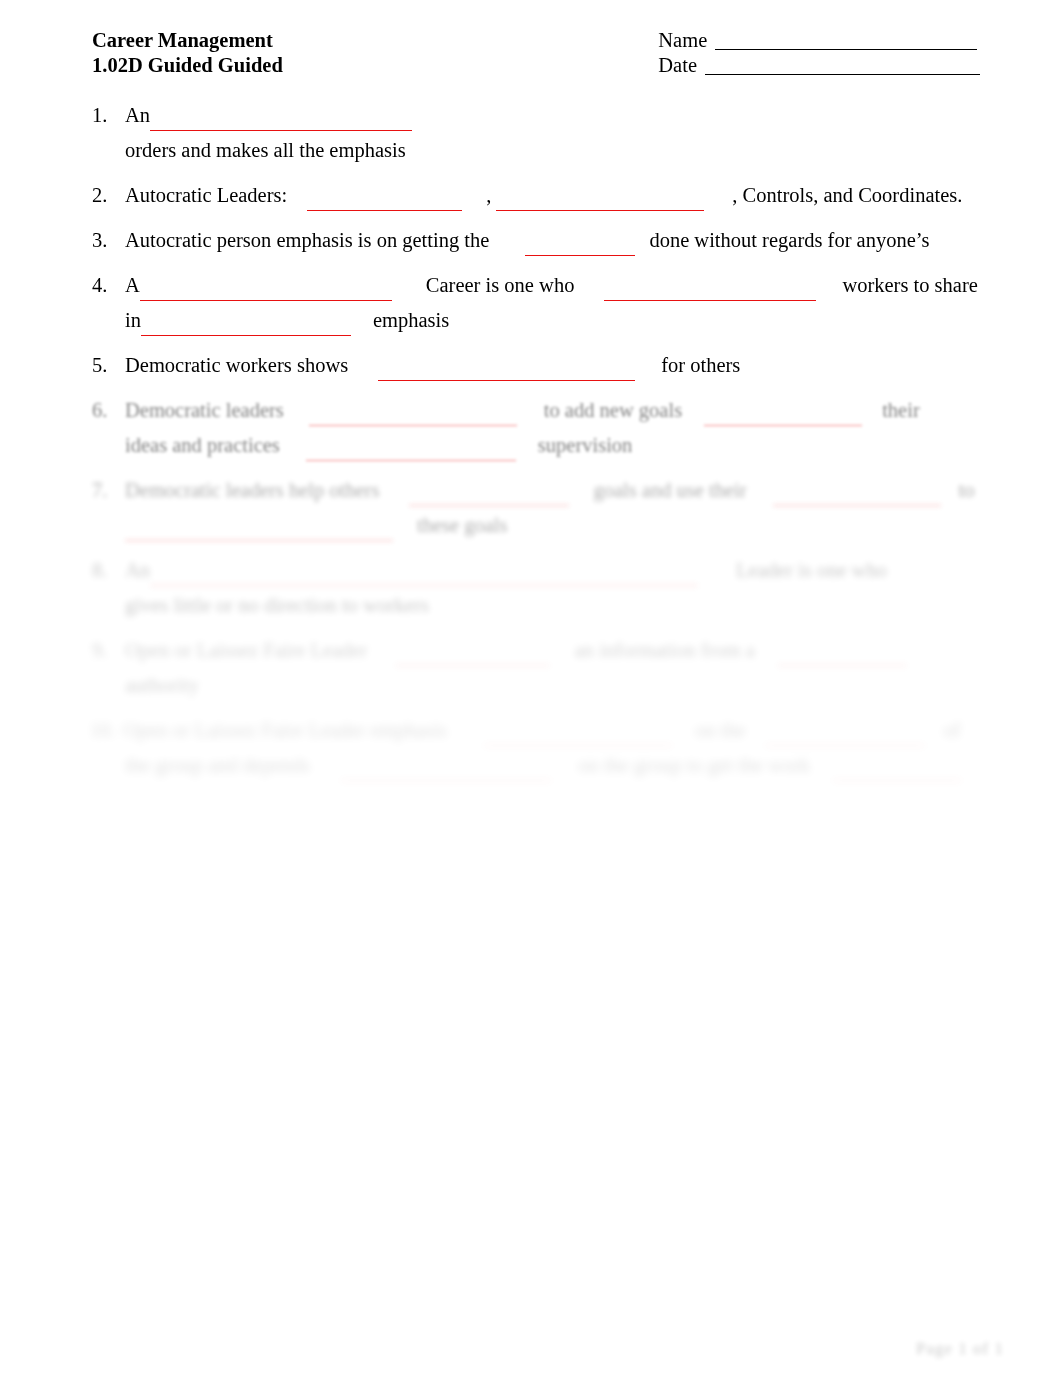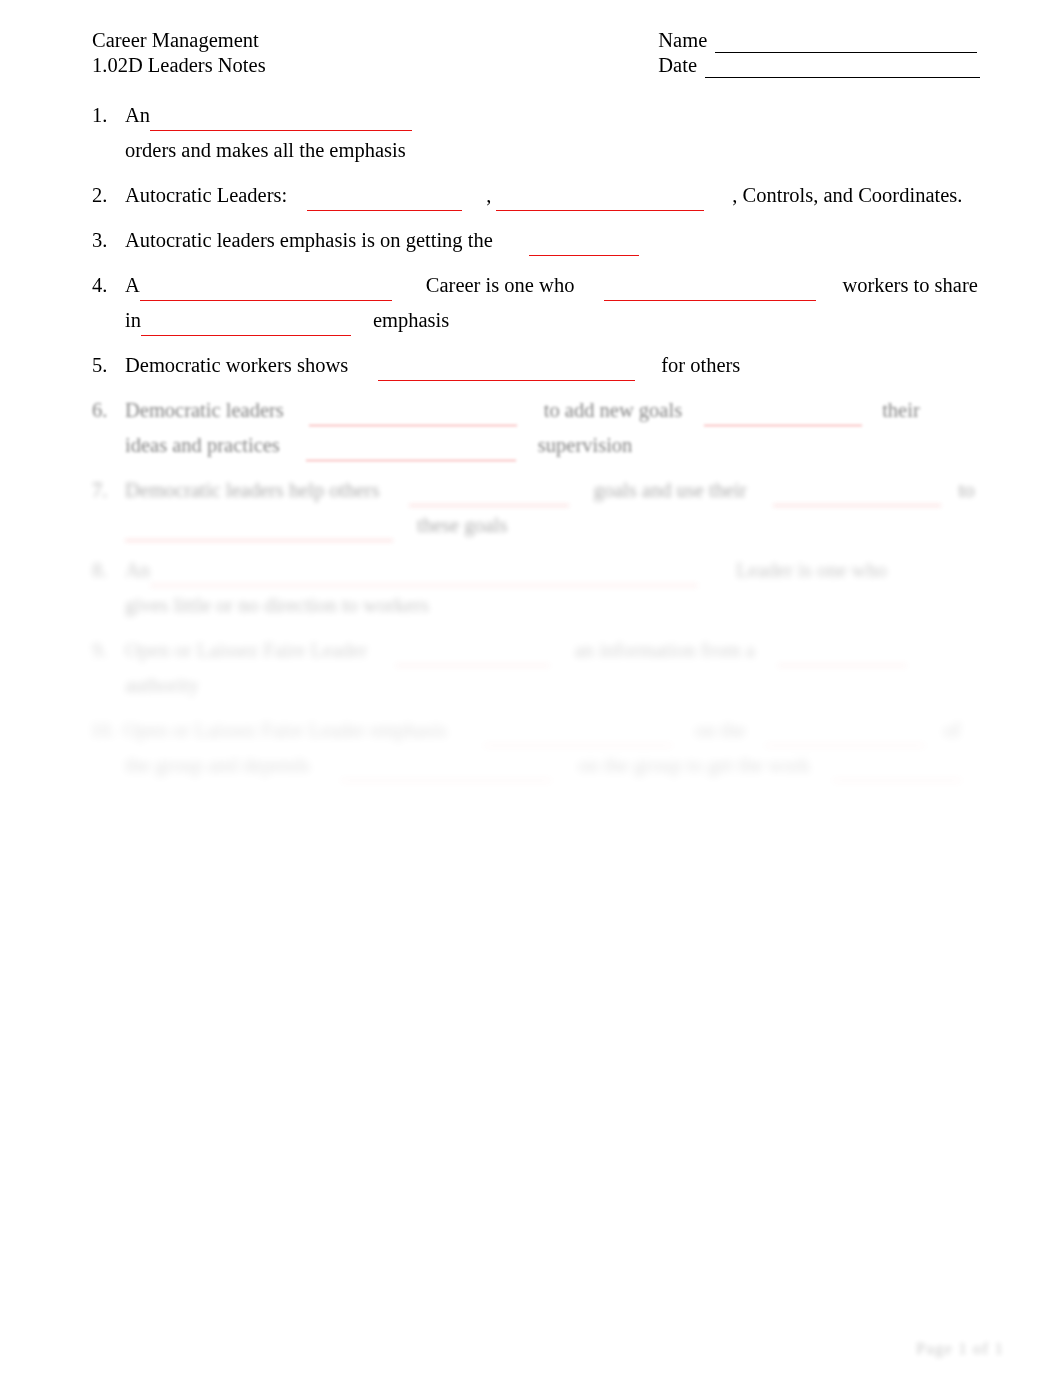--- a/index.html
+++ b/index.html
@@ -32,30 +32,31 @@
     left: 92px;
     top: 28px;
     width: 890px;
     display: flex;
     justify-content: space-between;
     align-items: flex-start;
   }
   .header-left {
     font-size: 20.5px;
     line-height: 25px;
+    font-weight: bold;
   }
   .header-left div { white-space: nowrap; }
   .header-right {
     font-size: 20.5px;
     line-height: 25px;
     margin-right: 2px;
   }
   .hr-row {
     display: flex;
-    align-items: flex-end;
+    align-items: center;
     white-space: nowrap;
   }
   .hr-row .lbl { margin-right: 8px; }
   .blank-black {
     display: inline-block;
     border-bottom: 1.4px solid #000;
     height: 17px;
   }
   .w-name { width: 262px; }
   .w-date { width: 275px; }
@@ -127,21 +128,21 @@
 </style>
 </head>
 <body>
 
 <div class="page">
   <div class="sheet">
 
     <div class="header">
       <div class="header-left">
         <div>Career Management</div>
-        <div>1.02D Leaders Notes</div>
+        <div>1.02D Guided Guided</div>
       </div>
       <div class="header-right">
         <div class="hr-row">
           <span class="lbl">Name</span>
           <span class="blank-black w-name"></span>
         </div>
         <div class="hr-row">
           <span class="lbl">Date</span>
           <span class="blank-black w-date"></span>
         </div>
@@ -171,24 +172,25 @@
             <span class="txt">,</span>
             <span class="gap" style="width: 5px;"></span>
             <span class="blank" style="width: 208px; border-bottom-color: rgb(232, 17, 17);"></span>
             <span class="gap" style="width: 28px;"></span>
             <span class="txt">, Controls, and Coordinates.</span>
           </div>
         </div>
         <div class="item">
           <div class="line">
             <span class="num">3.</span>
-            <span class="txt">Autocratic leaders emphasis is on getting the</span>
+            <span class="txt">Autocratic person emphasis is on getting the</span>
             <span class="gap" style="width: 36px;"></span>
             <span class="blank" style="width: 110px; border-bottom-color: rgb(232, 17, 17);"></span>
             <span class="gap" style="width: 14px;"></span>
+            <span class="txt">done without regards for anyone’s</span>
           </div>
         </div>
         <div class="item">
           <div class="line">
             <span class="num">4.</span>
             <span class="txt">A</span>
             <span class="blank" style="width: 252px; border-bottom-color: rgb(232, 17, 17);"></span>
             <span class="gap" style="width: 34px;"></span>
             <span class="txt">Career is one who</span>
             <span class="gap" style="width: 30px;"></span>

